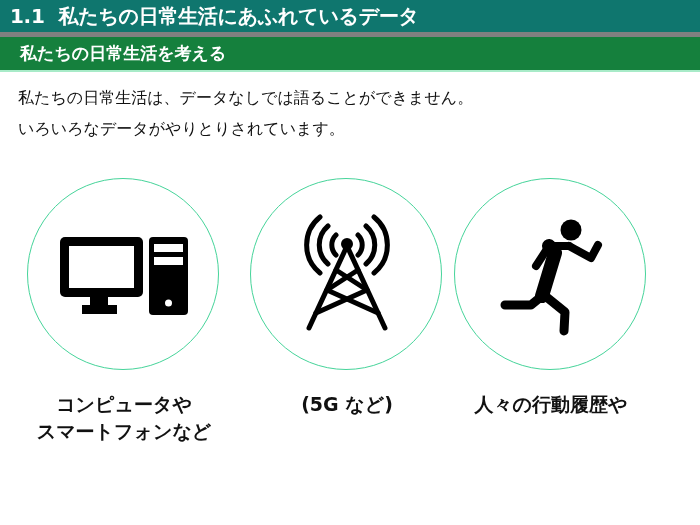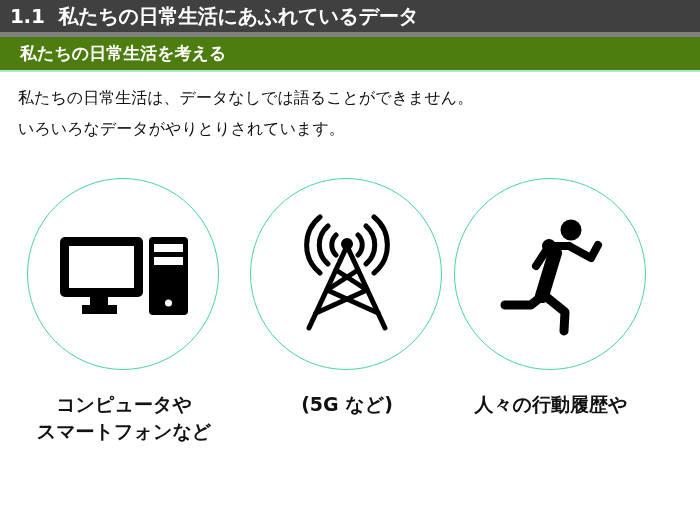--- a/index.html
+++ b/index.html
@@ -4,35 +4,35 @@
   <style>
     html, body { margin: 0; padding: 0; }
     body {
       width: 700px; height: 525px; position: relative; overflow: hidden;
       background: #ffffff;
       font-family: "DejaVu Sans", "Liberation Sans", sans-serif;
       color: #111;
     }
     .title-bar {
       position: absolute; left: 0; top: 0; width: 700px; height: 32px;
-      background: #404040;
+      background: #0f766e;
     }
     .title-text {
       position: absolute; left: 10px; top: 2px;
       color: #ffffff; font-size: 20px; font-weight: bold; line-height: 28px;
       white-space: nowrap; letter-spacing: -0.3px;
     }
     .title-num { margin-right: 14px; }
     .gray-strip {
       position: absolute; left: 0; top: 32px; width: 700px; height: 5px;
       background: #808080;
     }
     .subtitle-bar {
       position: absolute; left: 0; top: 37px; width: 700px; height: 33px;
-      background: #4d7c0f;
+      background: #15803d;
     }
     .subtitle-text {
       position: absolute; left: 20px; top: 4px;
       color: #ffffff; font-size: 17px; font-weight: bold; line-height: 24px;
       white-space: nowrap;
     }
     .subtitle-line {
       position: absolute; left: 0; top: 70px; width: 700px; height: 2px;
       background: #A8EBC8;
     }

